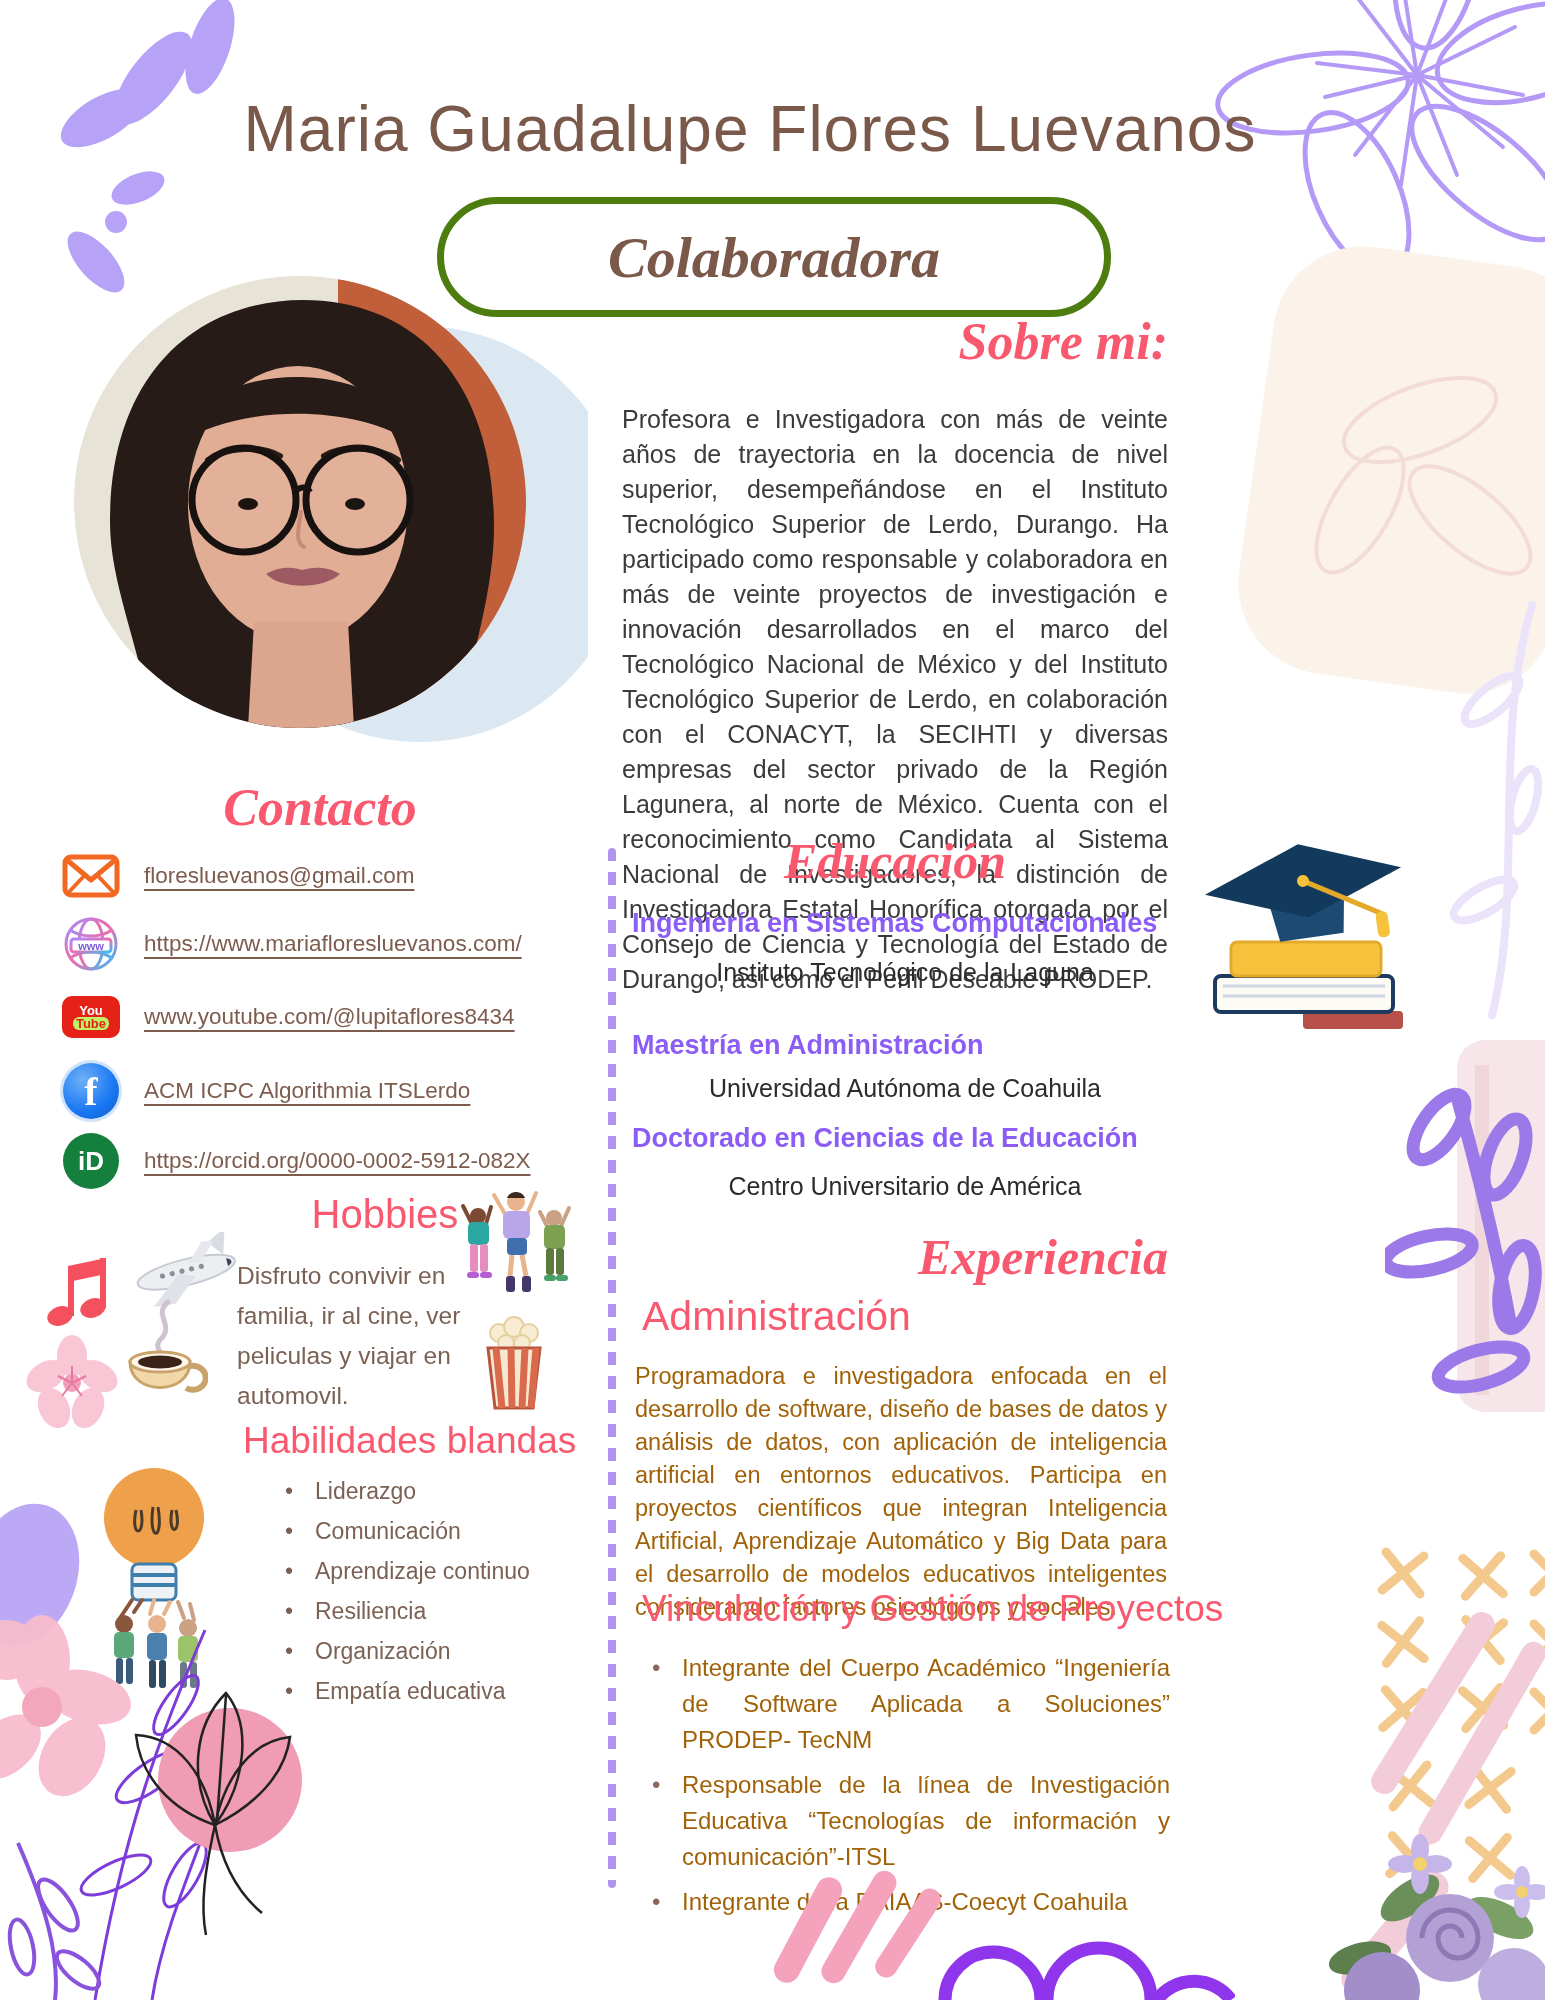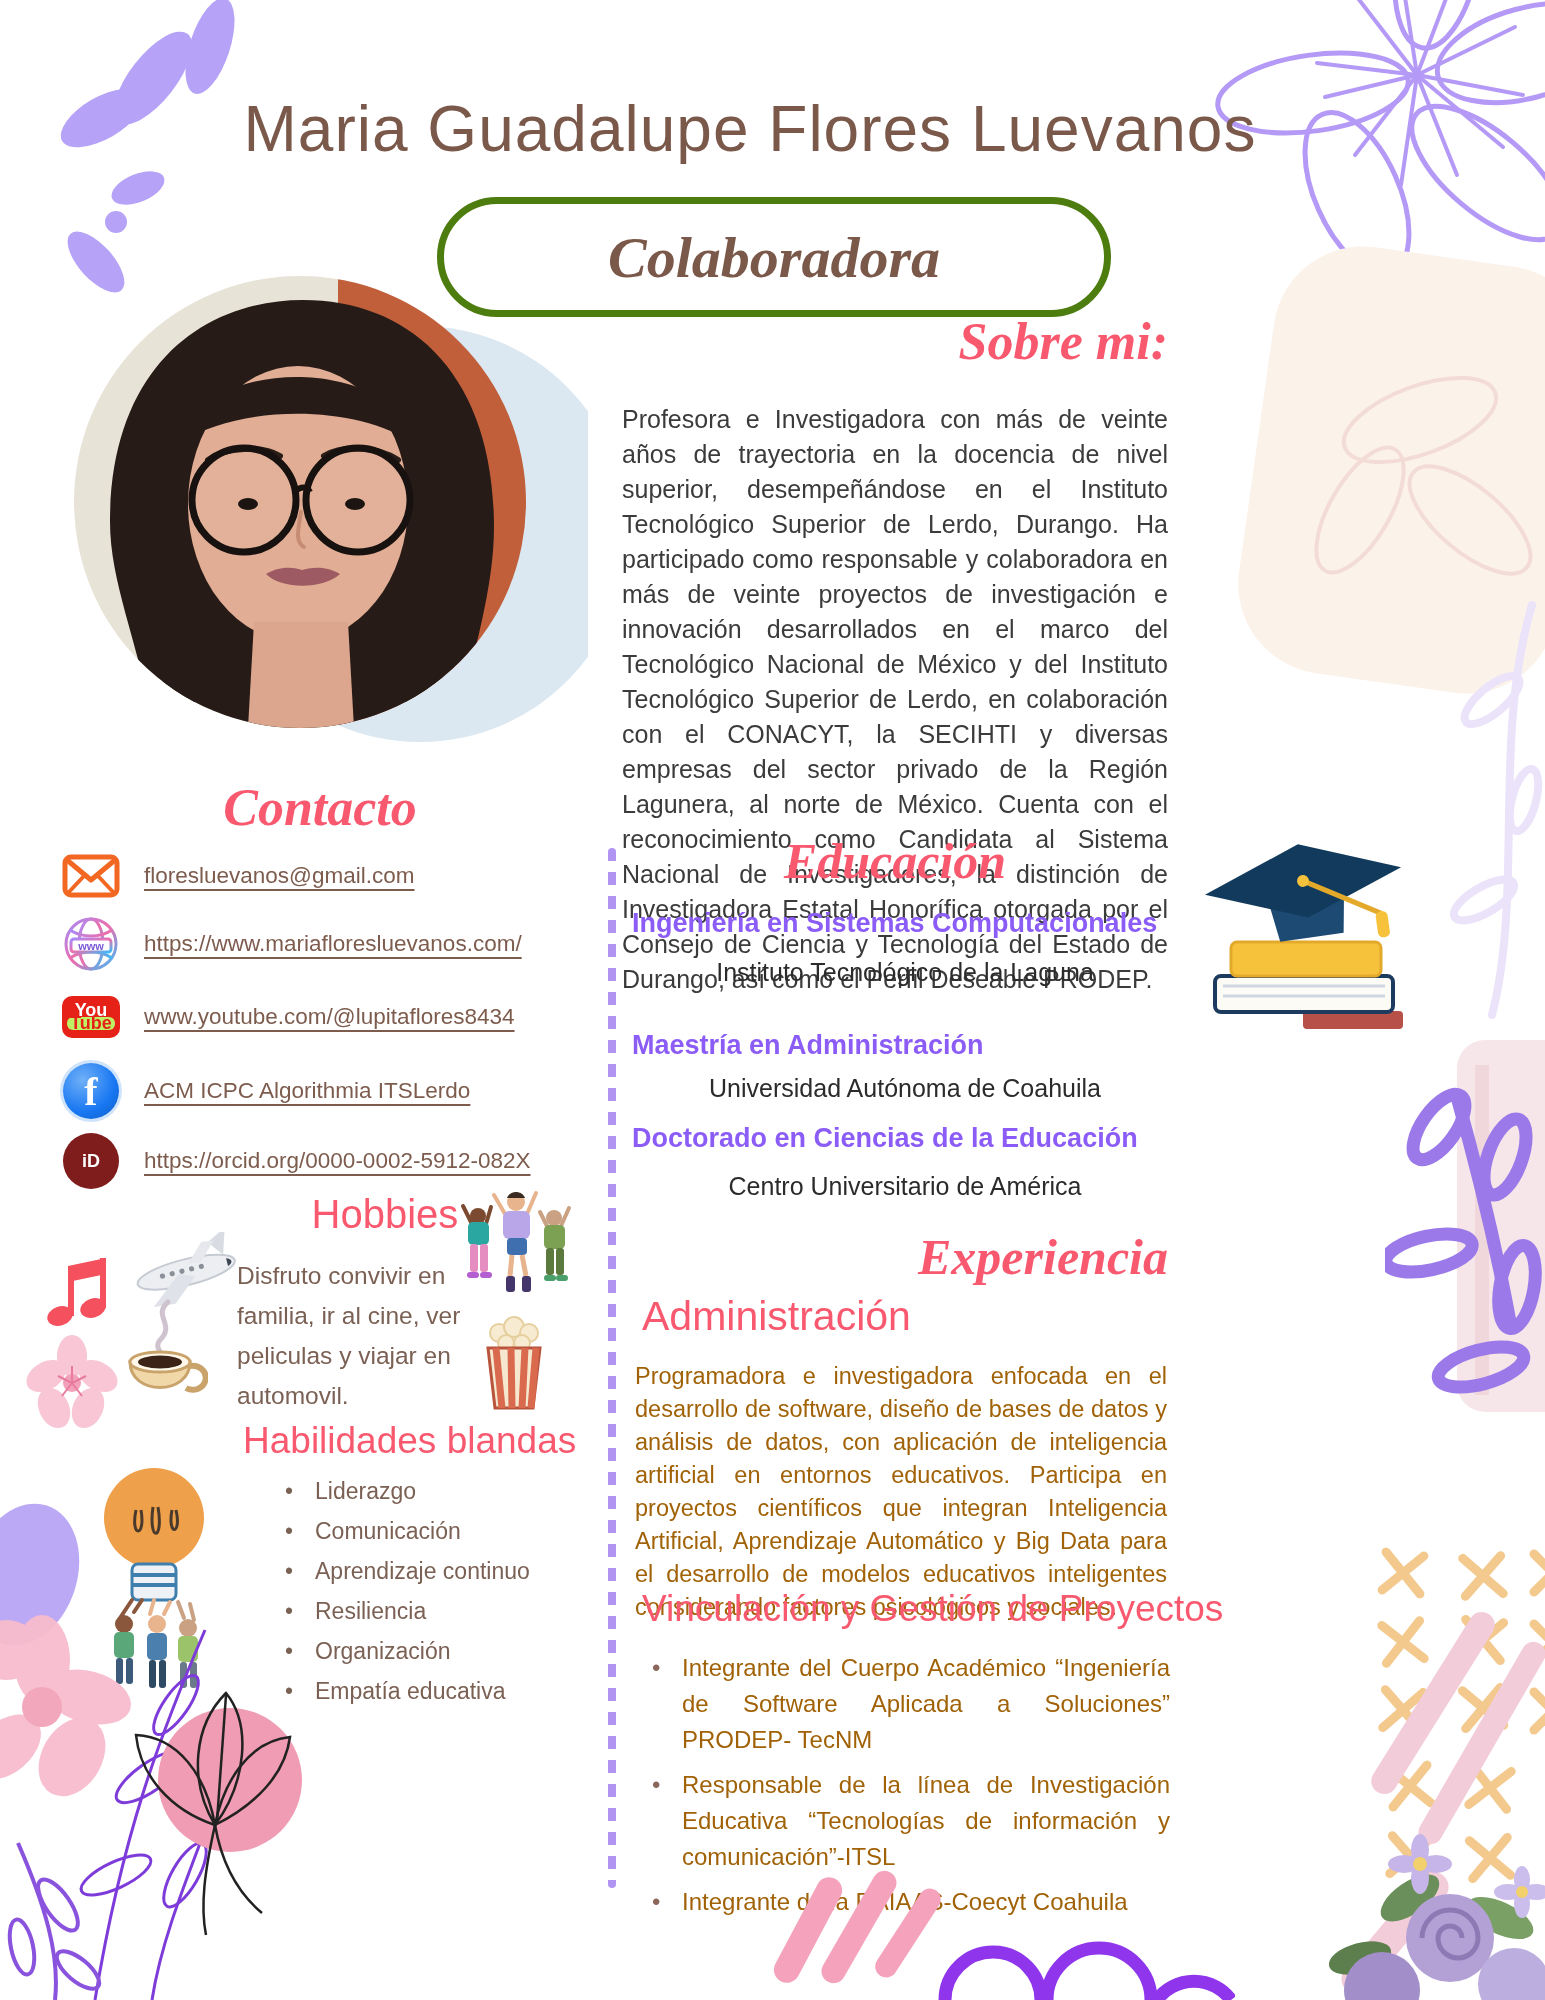--- a/index.html
+++ b/index.html
@@ -14,27 +14,27 @@
             display:flex;align-items:center;justify-content:center;}
   .role-text{font-size:58px;color:#7a584a;}
   .sobre-title{left:622px;top:312px;width:546px;text-align:right;font-size:52px;}
   .about-text{left:622px;top:402px;width:546px;font-size:25px;line-height:35px;text-align:justify;
               color:#3b3b3b;}
   .contact-title{left:130px;top:778px;width:380px;text-align:center;font-size:52px;}
   .contact-row{left:62px;width:520px;height:62px;display:flex;align-items:center;gap:24px;}
   .contact-link{font-size:22.5px;color:#7d5c4e;text-decoration:underline;text-underline-offset:6px;}
   .cicon{width:58px;height:58px;flex:0 0 58px;display:flex;align-items:center;justify-content:center;}
   .yt-badge{width:58px;height:42px;background:#e62117;border-radius:10px;display:flex;flex-direction:column;
-            align-items:center;justify-content:center;color:#fff;font-weight:bold;font-size:18px;line-height:13px;}
+            align-items:center;justify-content:center;color:#fff;font-weight:bold;font-size:13px;line-height:13px;}
   .yt-badge .tube{background:#bef264;color:#e62117;border-radius:6px;padding:0 3px;}
   .fb-badge{width:56px;height:56px;border-radius:50%;background:radial-gradient(circle at 35% 30%,#6fb0f8,#1877f2 60%,#0f5dc4);
             display:flex;align-items:center;justify-content:center;color:#fff;font-weight:bold;font-size:40px;
             font-family:"Liberation Serif",serif;box-shadow:0 0 0 3px #cfe4fb;}
-  .orcid-badge{width:56px;height:56px;border-radius:50%;background:#7f1d1d;display:flex;align-items:center;
-            justify-content:center;color:#fff;font-weight:bold;font-size:18px;}
+  .orcid-badge{width:56px;height:56px;border-radius:50%;background:#15803d;display:flex;align-items:center;
+            justify-content:center;color:#fff;font-weight:bold;font-size:26px;}
   .hobbies-title{left:255px;top:1192px;width:260px;text-align:center;font-size:40px;}
   .hobbies-text{left:237px;top:1256px;width:268px;font-size:24.5px;line-height:40px;color:#7b6054;}
   .skills-title{left:243px;top:1420px;width:360px;font-size:37px;white-space:nowrap;}
   .skills-list{left:283px;top:1478px;width:300px;}
   .skills-list .li{position:relative;padding-left:32px;font-size:23px;color:#7b6054;margin-bottom:13px;}
   .skills-list .li::before{content:"•";position:absolute;left:2px;color:#7b6054;}
   .divider{left:608px;top:848px;width:8px;height:1040px;border-radius:4px;
            background:repeating-linear-gradient(to bottom,#b193f2 0 13px,rgba(0,0,0,0) 13px 24px);}
   .edu-title{left:622px;top:832px;width:546px;text-align:center;font-size:50px;}
   .edu-degree{left:632px;width:560px;font-size:27px;font-weight:bold;color:#8b5cf6;white-space:nowrap;}

